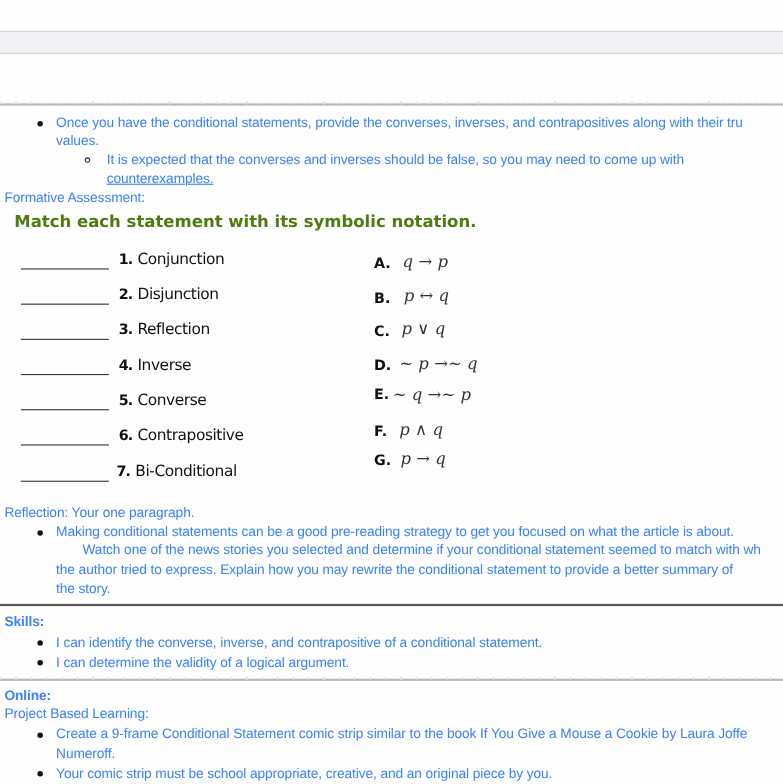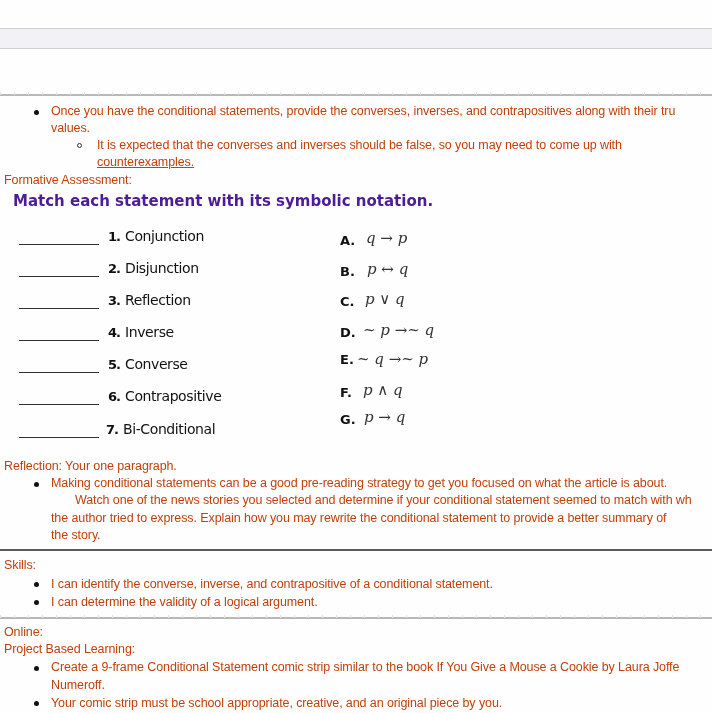--- a/index.html
+++ b/index.html
@@ -39,21 +39,21 @@
       position: absolute;
       left: 0; width: 712px;
       height: 0;
       border-top: 2px solid #5a5a5a;
     }
     .text {
       position: absolute;
       font-size: 12.5px;
       line-height: 17px;
       white-space: nowrap;
-      color: #c2410c;
+      color: #3b82f6;
       letter-spacing: -0.1px;
     }
     .bullet {
       position: absolute;
       width: 5px; height: 5px;
       border-radius: 50%;
       background: #111;
     }
     .circle-bullet {
       position: absolute;
@@ -61,21 +61,21 @@
       border-radius: 50%;
       border: 1px solid #333;
       box-sizing: border-box;
     }
     .heading-bold {
       position: absolute;
       font-family: "DejaVu Sans", sans-serif;
       font-weight: bold;
       font-size: 15px;
       white-space: nowrap;
-      color: #4c1d95;
+      color: #4d7c0f;
     }
     .match-row .blank {
       position: absolute;
       width: 80px;
       border-bottom: 1px solid #333;
     }
     .match-row .num {
       position: absolute;
       font-family: "DejaVu Sans", sans-serif;
       font-weight: bold;
@@ -97,21 +97,21 @@
     }
     .opt .expr {
       position: absolute;
       font-family: "DejaVu Serif", serif;
       font-style: italic;
       font-size: 15px;
       color: #333;
       white-space: nowrap;
     }
     .bold-label {
-      font-weight: normal;
+      font-weight: bold;
     }
     .underline {
     }
   </style>
 </head>
 <body>
 
 <div class="top-band"></div>
 
 <div class="rule-dotted" style="top:94px;"></div>

